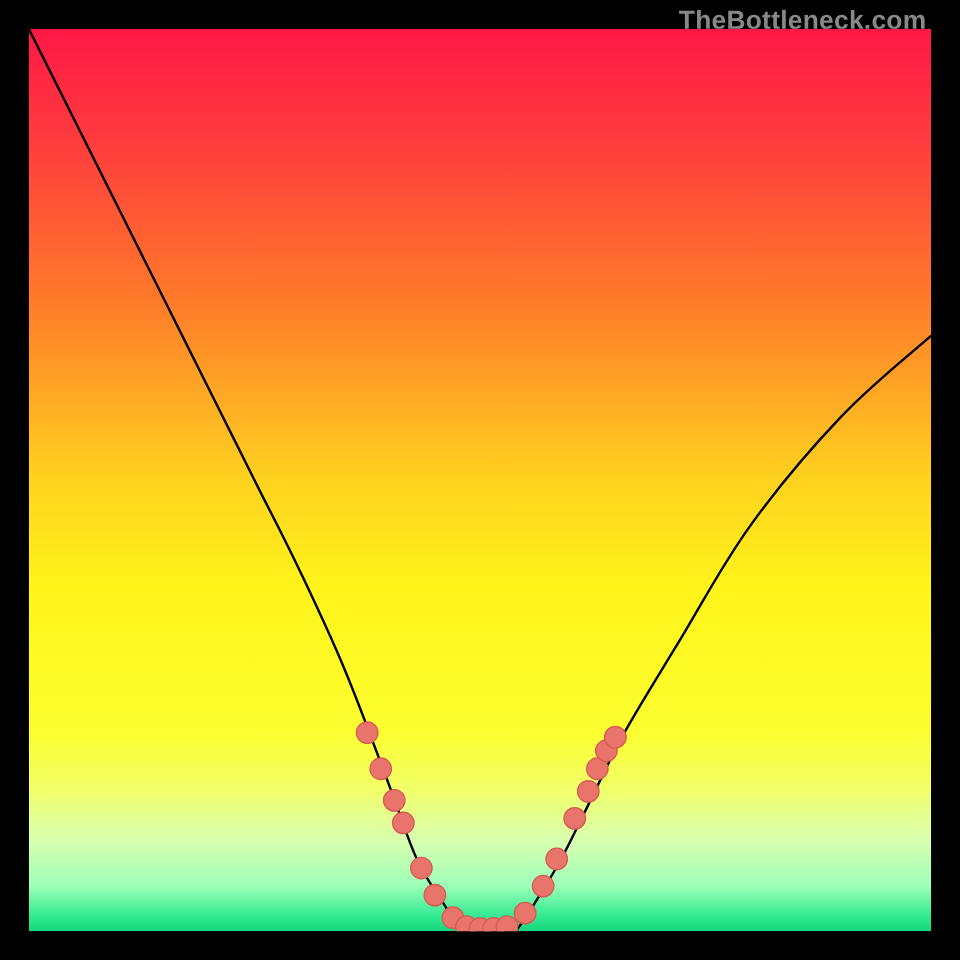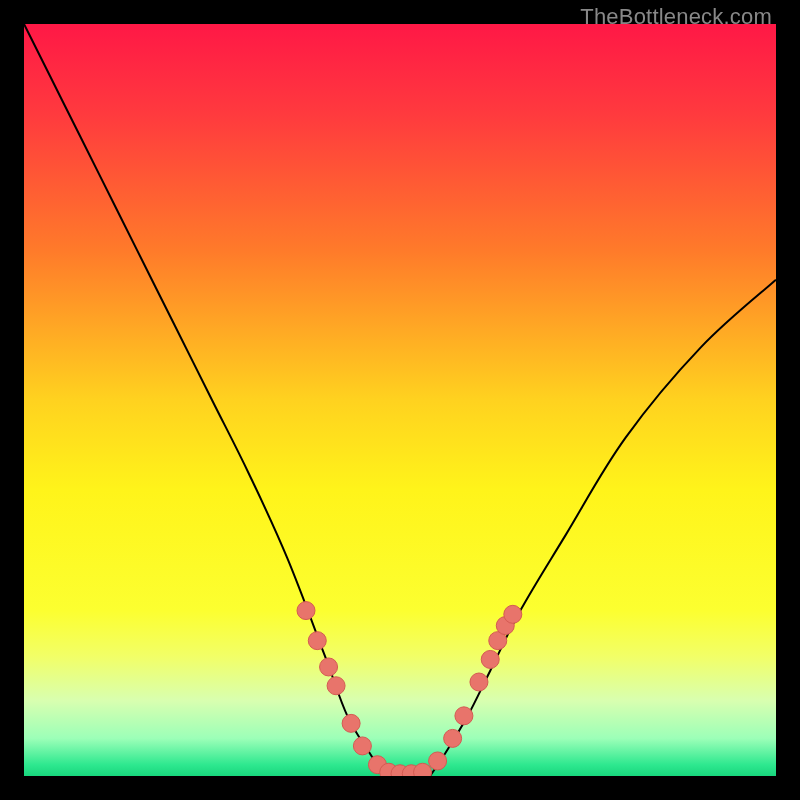--- a/index.html
+++ b/index.html
@@ -25,21 +25,21 @@
     top: 0;
     width: 752px;
     height: 752px;
   }
   .watermark {
     position: absolute;
     top: 4px;
     right: 28px;
     color: #888;
     font-size: 22px;
-    font-weight: 400;
+    font-weight: 700;
     letter-spacing: 0.2px;
     user-select: none;
   }
   svg {
     display: block;
   }
 </style>
 </head>
 <body>
 

